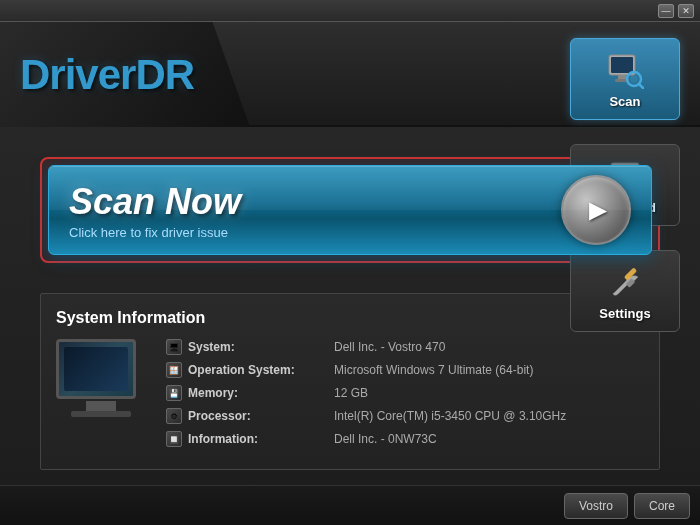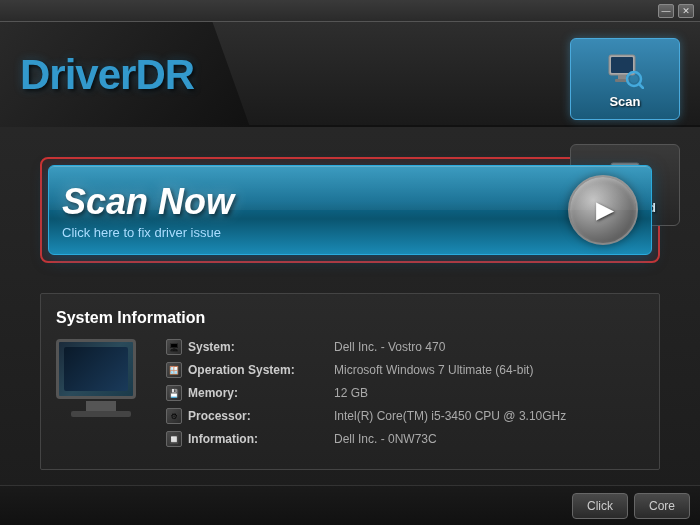--- a/index.html
+++ b/index.html
@@ -148,21 +148,21 @@
     }
 
     .scan-now-btn {
       width: 100%;
       height: 90px;
       background: linear-gradient(to bottom, #1a8ab5 0%, #0d6a90 40%, #0a5570 60%, #1a8ab5 100%);
       border-radius: 6px;
       display: flex;
       align-items: center;
       justify-content: space-between;
-      padding: 0 13px;
+      padding: 0 20px;
       cursor: pointer;
       border: 1px solid #2aaadd;
       box-shadow: inset 0 1px 0 rgba(255,255,255,0.2), 0 4px 15px rgba(0,100,150,0.5);
       position: relative;
       overflow: hidden;
     }
 
     .scan-now-btn::before {
       content: '';
       position: absolute;
@@ -390,20 +390,32 @@
             <circle cx="28" cy="11" r="2" fill="#44dd44"></circle>
             <circle cx="28" cy="23" r="2" fill="#44dd44"></circle>
 
             <path d="M14 30 L19 36 L24 30" fill="#44aadd" stroke="none"></path>
             <rect x="17" y="26" width="4" height="8" fill="#44aadd"></rect>
           </svg>
         </div>
         <span class="nav-tab-label">Download</span>
       </div>
 
+      <div class="nav-tab">
+        <div class="nav-tab-icon">
+          <svg width="38" height="38" viewBox="0 0 38 38">
+
+            <path d="M8 30 L20 18 Q22 14 26 13 Q30 12 32 14 Q30 16 28 18 Q26 20 24 19 L12 31 Q10 33 8 32 Q6 30 8 30Z" fill="#aaa" stroke="#888" stroke-width="0.5"></path>
+
+            <rect x="22" y="4" width="5" height="14" rx="2" fill="#ddaa44" transform="rotate(45, 24.5, 11)"></rect>
+            <rect x="22" y="16" width="5" height="8" rx="1" fill="#888" transform="rotate(45, 24.5, 20)"></rect>
+          </svg>
+        </div>
+        <span class="nav-tab-label">Settings</span>
+      </div>
 
     </div>
   </div>
 
   <div class="main-content">
 
     <div class="scan-now-wrapper">
       <div class="scan-now-btn">
         <div class="scan-now-text-area">
           <div class="scan-now-title">Scan Now</div>
@@ -458,20 +470,20 @@
           </div>
 
         </div>
       </div>
     </div>
 
   </div>
 
   <div class="bottom-bar">
     <div class="bottom-btn">
-      <span>Click</span>
+      <span>Vostro</span>
     </div>
     <div class="bottom-btn">
       <span>Core</span>
     </div>
   </div>
 
 </div>
 
 </body></html>

